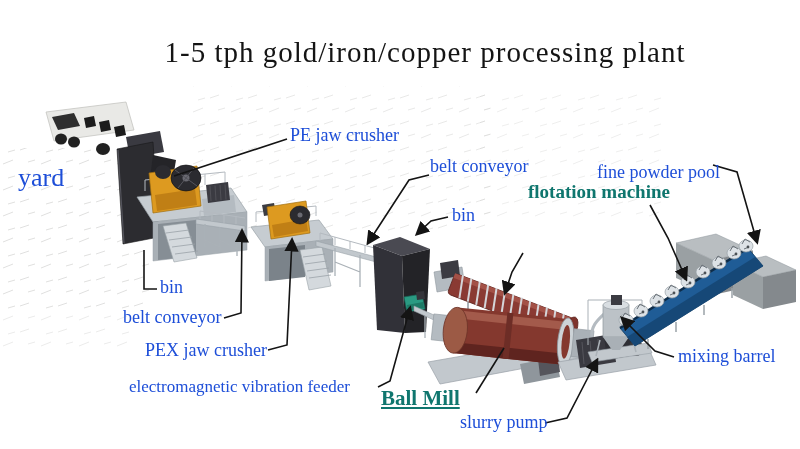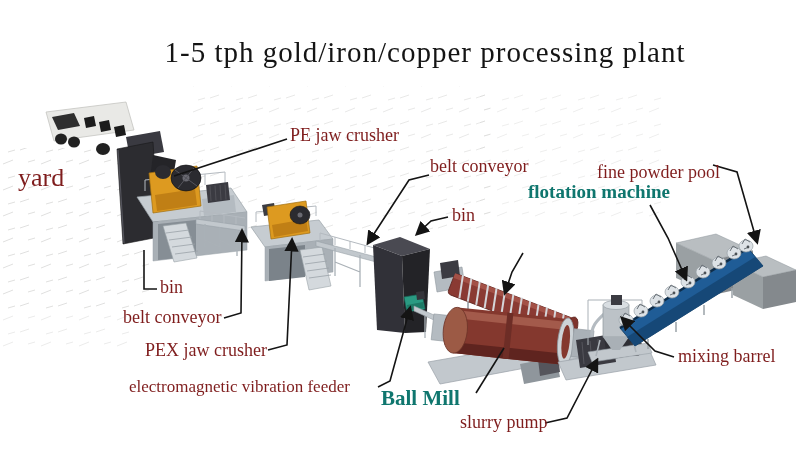--- a/index.html
+++ b/index.html
@@ -1,34 +1,34 @@
 <!DOCTYPE html>
 <html><head>
 <meta charset="utf-8">
 <style>
   html,body{margin:0;padding:0;background:#ffffff;}
   #stage{position:relative;width:800px;height:449px;background:#ffffff;overflow:hidden;
          font-family:"Liberation Serif", serif;}
   #stage svg{position:absolute;left:0;top:0;}
-  .lbl{position:absolute;color:#7f1d1d;white-space:nowrap;font-size:18px;line-height:1.05;}
+  .lbl{position:absolute;color:#1d4ed8;white-space:nowrap;font-size:18px;line-height:1.05;}
   .lbl.red{color:#0f766e;font-weight:bold;font-size:19px;}
   #page-title{position:absolute;left:50px;top:36px;width:750px;text-align:center;
               font-size:29px;letter-spacing:1px;color:#141414;}
   #lbl-yard{left:18px;top:164px;font-size:26px;}
   #lbl-pe-jaw-crusher{left:290px;top:126px;}
   #lbl-belt-conveyor-top{left:430px;top:157px;}
   #lbl-bin-top{left:452px;top:206px;}
   #lbl-fine-powder-pool{left:597px;top:163px;}
   #lbl-flotation-machine{left:528px;top:182px;}
   #lbl-spiral-classifier{left:521px;top:232px;}
   #lbl-bin-left{left:160px;top:278px;}
   #lbl-belt-conveyor-bottom{left:123px;top:308px;}
   #lbl-pex-jaw-crusher{left:145px;top:341px;}
   #lbl-emv-feeder{left:129px;top:378px;font-size:17px;}
-  #lbl-ball-mill{left:381px;top:387px;font-size:21px;}
+  #lbl-ball-mill{left:381px;top:387px;font-size:21px;text-decoration:underline;}
   #lbl-slurry-pump{left:460px;top:413px;}
   #lbl-mixing-barrel{left:678px;top:347px;}
 </style>
 </head>
 <body>
 
 <div id="stage">
 
 <svg width="800" height="449" viewBox="0 0 800 449">
   <defs>

